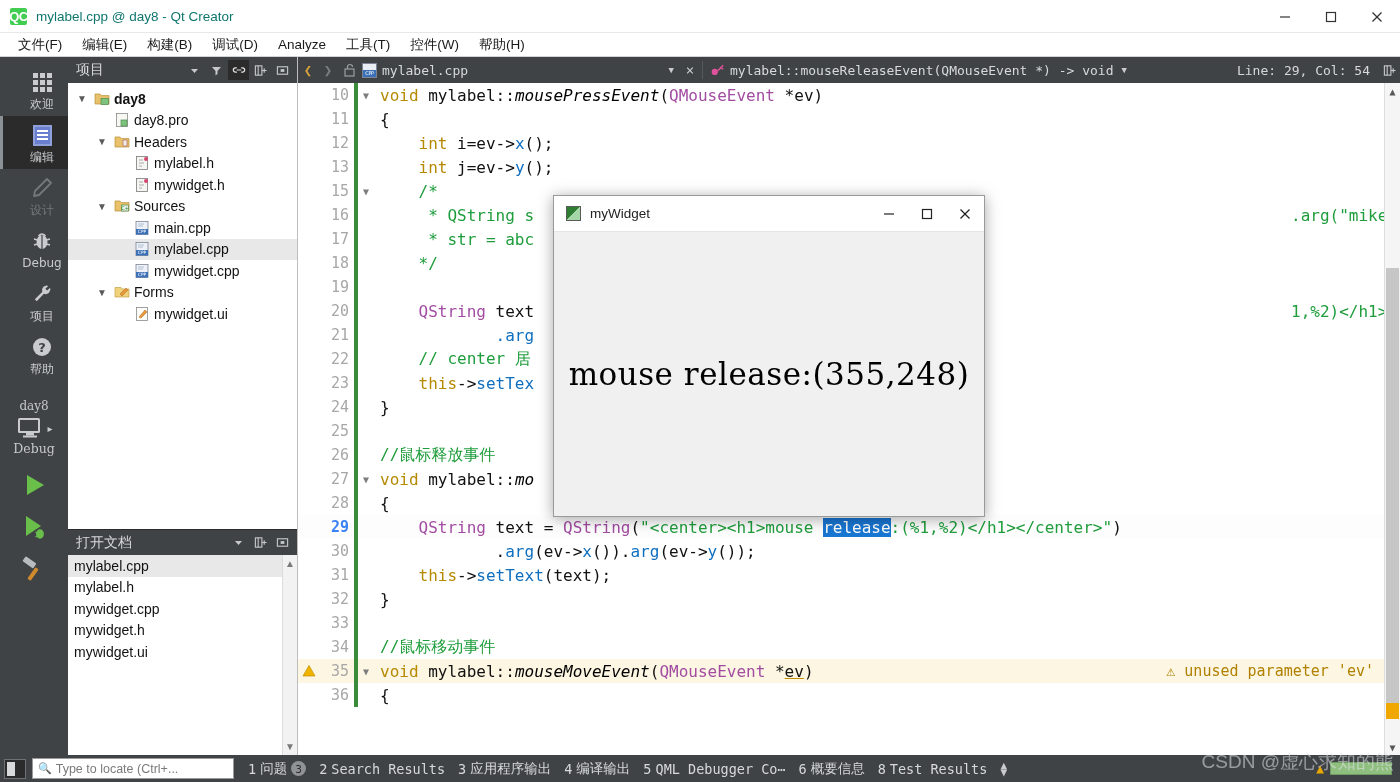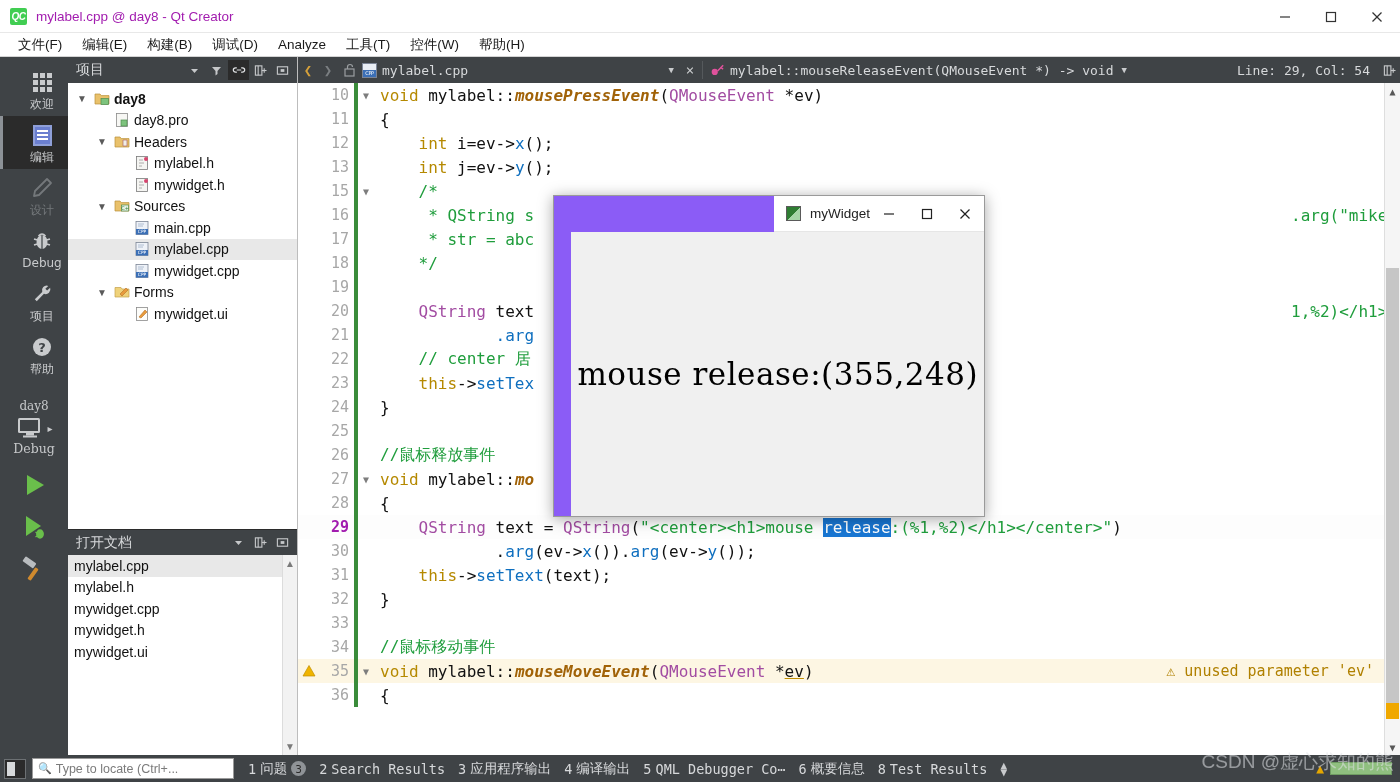--- a/index.html
+++ b/index.html
@@ -16,26 +16,25 @@
   }
 
   
   .titlebar {
     height: 33px; background: #ffffff; display: flex; align-items: center;
     flex: none; border-bottom: 1px solid #e8e8e8; position: relative;
   }
   .qt-logo {
     width: 17px; height: 17px; margin-left: 10px; margin-right: 9px;
     background: #41cd52; border-radius: 2px;
-    color: #ffffff; font-size: 10px; font-weight: bold;
+    color: #ffffff; font-size: 13px; font-weight: bold;
     display: flex; align-items: center; justify-content: center;
     letter-spacing: -0.5px;
-    font-style: italic;
-  }
-  .title-text { font-size: 13.5px; color: #a21caf; }
+  }
+  .title-text { font-size: 13.5px; color: #0f766e; }
   .win-btns { position: absolute; right: 0; top: 0; height: 33px; display: flex; }
   .win-btn {
     width: 46px; height: 33px; display: flex; align-items: center; justify-content: center;
     color: #333; font-size: 13px;
   }
   .win-btn svg { display: block; }
 
   
   .menubar {
     height: 24px; background: #ffffff; display: flex; align-items: center;
@@ -159,29 +158,29 @@
   .editor {
     flex: 1; background: #ffffff; position: relative; overflow: hidden;
     font-family: "DejaVu Sans Mono", monospace; font-size: 16px;
   }
   .codeline { height: 24px; display: flex; align-items: center; white-space: pre; }
   .marker { width: 22px; flex: none; display: flex; align-items: center; justify-content: center; }
   .lnum {
     width: 34px; flex: none; text-align: right; padding-right: 5px;
     color: #a7a7a7; font-size: 15px;
   }
-  .lnum.cur { color: #a21caf; font-weight: bold; }
+  .lnum.cur { color: #3b82f6; font-weight: bold; }
   .gutterbar { width: 4px; flex: none; align-self: stretch; }
   .gutterbar.on { background: #3a8c3a; }
   .fold { width: 16px; flex: none; text-align: center; color: #7d7d7d; font-size: 10px; }
   .code { padding-left: 6px; }
 
   .k  { color: #b58900; }       
   .kk { color: #0f6fbf; }       
-  .fn { color: #a16207; font-weight: bold; font-style: italic; }
+  .fn { color: #000000; font-weight: normal; font-style: italic; }
   .ty { color: #a24ca2; margin-top: 16px; }       
   .cm { color: #1f9d3c; }       
   .st { color: #1f9d3c; }       
   .pl { color: #111111; }
   .sel-text { background: #1976d2; color: #ffffff; }
   .cur-line { background: #fdfdfd; }
 
   .warn-line { background: #fdf6e3; }
   .warn-msg { color: #b08000; font-family: "DejaVu Sans Mono", monospace; font-size: 15px; }
   .wtri { color: #e5a700; font-size: 13px; }
@@ -196,21 +195,21 @@
   }
   .vs-up { top: 0; } .vs-dn { bottom: 0; }
   .vs-thumb { position: absolute; left: 1px; right: 1px; top: 185px; height: 440px; background: #c6c6c6; }
   .vs-mark { position: absolute; left: 1px; right: 1px; top: 620px; height: 16px; background: #f0a800; }
 
   
   .popup {
     position: absolute; left: 553px; top: 195px; width: 432px; height: 322px;
     background: #8b5cf6; border: 1px solid #9a9a9a;
     box-shadow: 0 2px 14px rgba(0,0,0,0.35);
-    display: flex; flex-direction: column; z-index: 40; align-items: flex-end;
+    display: flex; flex-direction: column; z-index: 40;
   }
   .pop-title {
     height: 36px; background: #ffffff; display: flex; align-items: center; flex: none;
     border-bottom: 1px solid #e6e6e6;
   }
   .pop-ic {
     width: 15px; height: 15px; margin-left: 12px; margin-right: 9px; flex: none;
     background: linear-gradient(135deg,#2e7d32 0 50%, #a5d6a7 50% 100%);
     border: 1px solid #5a5a5a;
   }

